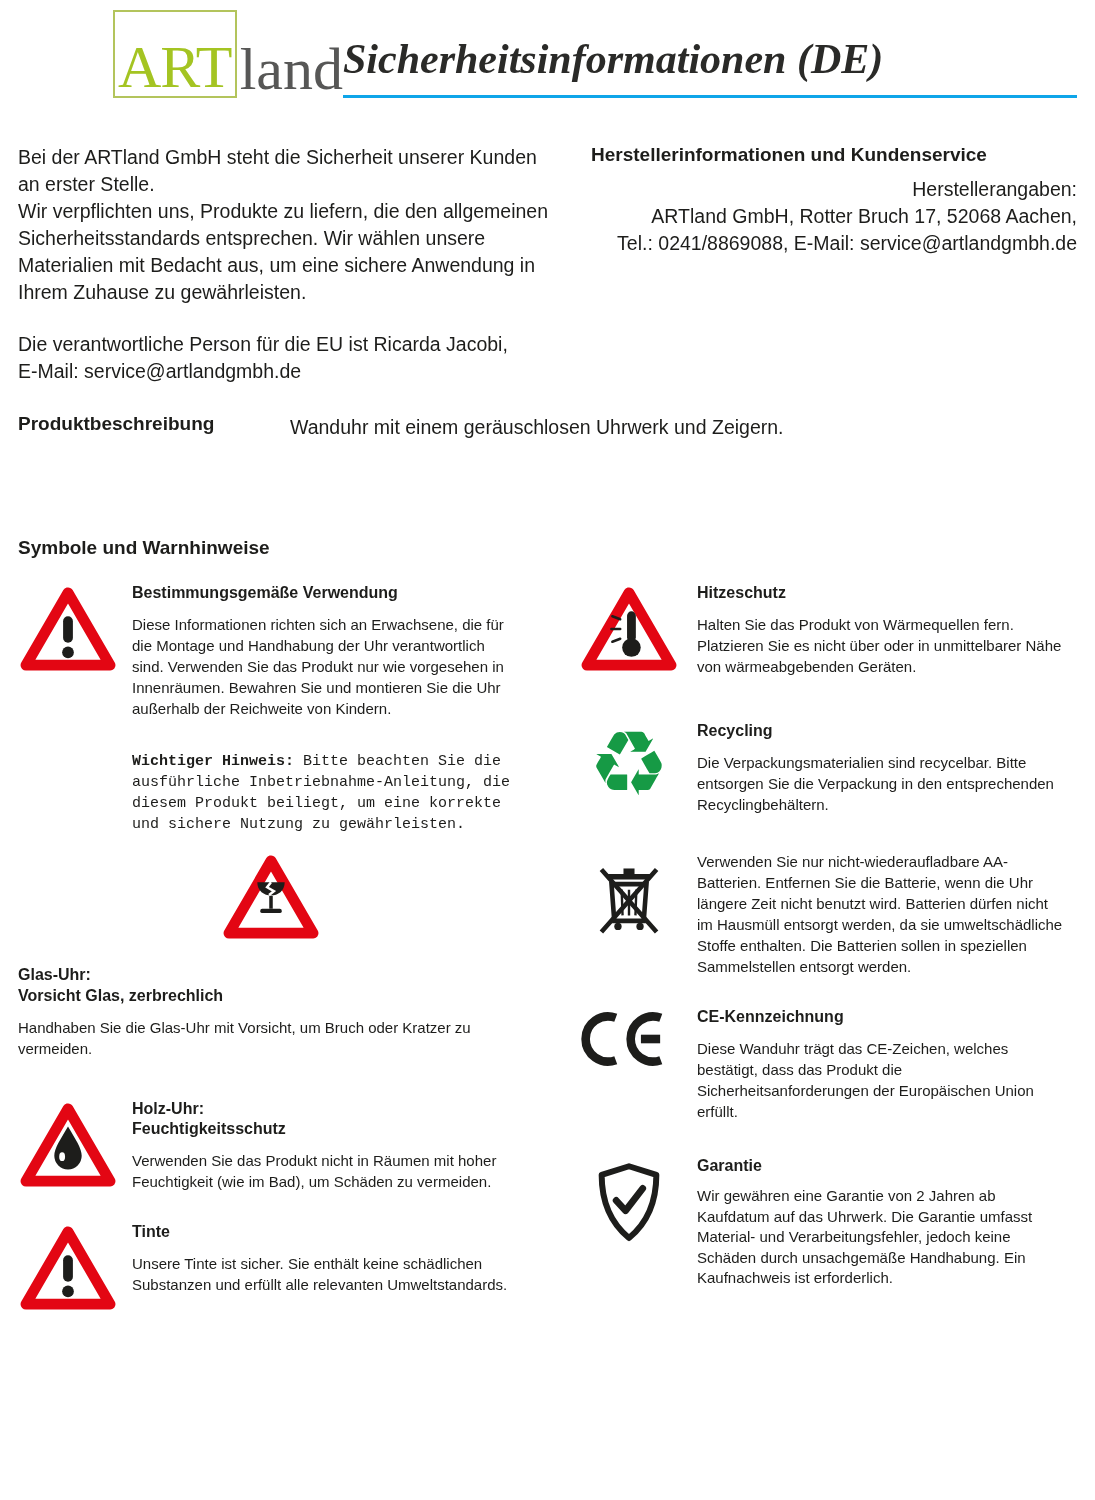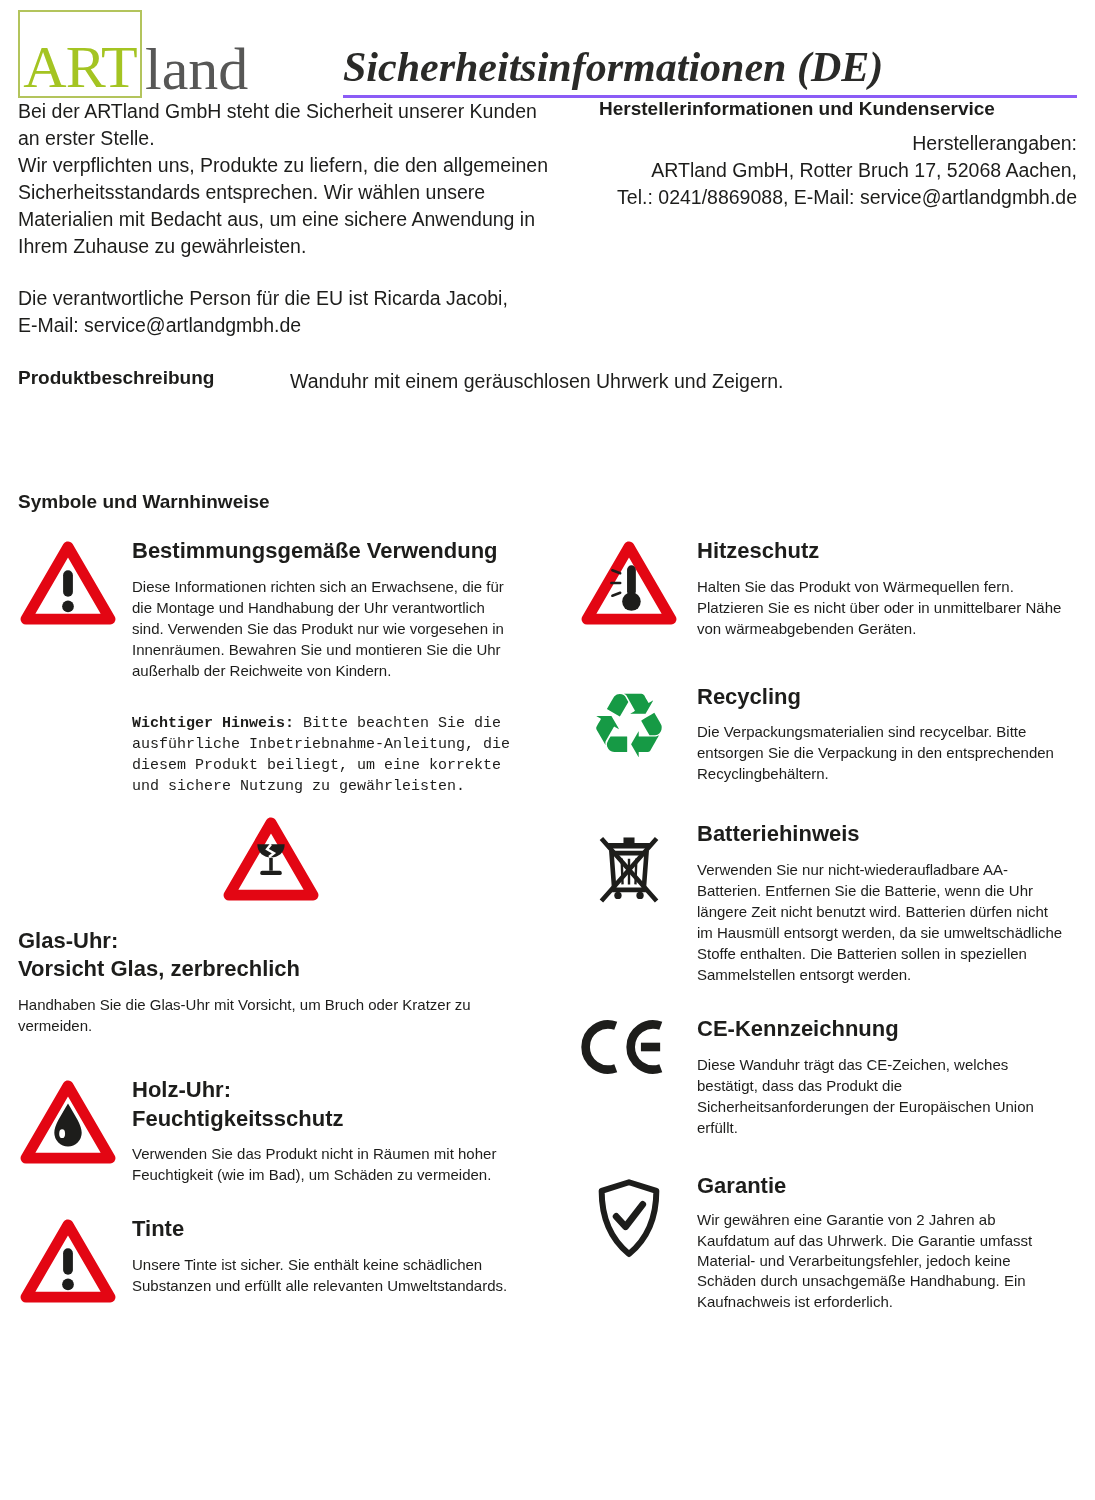--- a/index.html
+++ b/index.html
@@ -2,49 +2,49 @@
 <html><head>
 <meta charset="utf-8">
 <style>
   * { margin:0; padding:0; box-sizing:border-box; }
   html,body { background:#ffffff; }
   body { font-family:"Liberation Sans", sans-serif; color:#1d1d1b; }
   .page { width:1095px; height:1500px; background:#fff; padding:0 18px; overflow:hidden; position:relative; }
 
   
   .header { display:flex; align-items:flex-end; padding-top:10px; }
-  .logo { flex:0 0 325px; display:flex; align-items:flex-end; }
+  .logo { flex:0 0 325px; display:flex; align-items:flex-end;justify-content:flex-end; }
   .logo-box { display:flex; align-items:flex-end; justify-content:center; width:124px; height:88px; border:2px solid #b3c45c; }
   .logo-art { font-family:"Liberation Serif", serif; font-size:60px; line-height:0.95; color:#a4c422; letter-spacing:-1px; }
   .logo-land { font-family:"Liberation Serif", serif; font-size:60px; line-height:0.95; color:#575756; margin-left:3px; }
-  .title-wrap { flex:1; border-bottom:3px solid #8b5cf6; padding-bottom:4px; }
+  .title-wrap { flex:1; border-bottom:3px solid #0ea5e9; padding-bottom:12px; }
   .page-title { font-family:"Liberation Serif", serif; font-style:italic; font-weight:600; font-size:42px; color:#2a2a28; }
 
   
-  .intro { display:grid; grid-template-columns:545px 1fr; column-gap:36px; }
+  .intro { display:grid; grid-template-columns:545px 1fr; column-gap:28px; margin-top:46px; }
   .body-text { font-size:19.5px; line-height:1.38; }
   .intro-left p { margin:0; }
   .intro-left .responsible { margin-top:26px; white-space:pre-line; }
   .section-heading { font-size:19px; font-weight:bold; }
   .manu-heading { margin-bottom:10px; }
   .manu-lines { white-space:pre-line;text-align:right; }
 
   
   .product-row { display:flex; margin-top:28px; }
   .product-label { flex:0 0 272px; }
   .product-desc { padding-top:1px; }
 
   
   .symbols-heading { margin-top:96px; }
   .warn-grid { display:grid; grid-template-columns:505px 1fr; column-gap:52px; margin-top:24px; }
   .warn-item { display:flex; gap:14px; }
   .icon-col { flex:0 0 100px; display:flex; justify-content:center; align-items:flex-start; }
   .warn-grid .col-right .icon-col { flex:0 0 108px; }
   .warn-text { flex:1; padding-right:10px; }
-  .warn-title { font-size:22px; font-weight:bold; margin-bottom:10px; white-space:pre-line; line-height:1.3; }
+  .warn-title { font-size:16px; font-weight:bold; margin-bottom:10px; white-space:pre-line; line-height:1.3; }
   .warn-body { font-size:15px; line-height:1.4; }
   .warn-note { margin-top:32px;font-family:Liberation Mono, monospace; }
 
   .col-left .item-1 { margin-bottom:16px; }
   .col-left .item-2 { margin-bottom:40px;flex-direction:column; }
   .col-left .item-3 { margin-bottom:30px; }
   .col-right .item-1 { margin-bottom:44px; }
   .col-right .item-2 { margin-bottom:36px; }
   .col-right .item-3 { margin-bottom:30px; }
   .col-right .item-4 { margin-bottom:34px; }
@@ -191,21 +191,20 @@
             <rect x="44" y="19" width="12" height="6" fill="#1d1d1b"></rect>
             <rect x="27" y="25" width="46" height="6" fill="#1d1d1b"></rect>
             <polygon points="31,36 69,36 66,76 34,76" fill="none" stroke="#1d1d1b" stroke-width="5"></polygon>
             <path d="M42,42 L43,70 M50,42 L50,70 M58,42 L57,70" stroke="#1d1d1b" stroke-width="2.6" fill="none"></path>
             <circle cx="38" cy="82" r="4" fill="#1d1d1b"></circle>
             <circle cx="62" cy="82" r="4" fill="#1d1d1b"></circle>
             <path d="M20,20 L80,88 M80,20 L20,88" stroke="#1d1d1b" stroke-width="5" fill="none"></path>
           </svg>
         </div>
         <div class="warn-text">
-          <div class="warn-title">Batteriehinweis</div>
           <p class="warn-body">Verwenden Sie nur nicht-wiederaufladbare AA-Batterien. Entfernen Sie die Batterie, wenn die Uhr längere Zeit nicht benutzt wird. Batterien dürfen nicht im Hausmüll entsorgt werden, da sie umweltschädliche Stoffe enthalten. Die Batterien sollen in speziellen Sammelstellen entsorgt werden.</p>
         </div>
       </div>
 
       <div class="warn-item item-4">
         <div class="icon-col">
           <svg width="106" height="64" viewBox="0 0 160 92">
             <path d="M60,14 A34,34 0 1 0 60,78" fill="none" stroke="#1d1d1b" stroke-width="13"></path>
             <path d="M128,14 A34,34 0 1 0 128,78" fill="none" stroke="#1d1d1b" stroke-width="13"></path>
             <path d="M98,46 L127,46" stroke="#1d1d1b" stroke-width="13" fill="none"></path>

